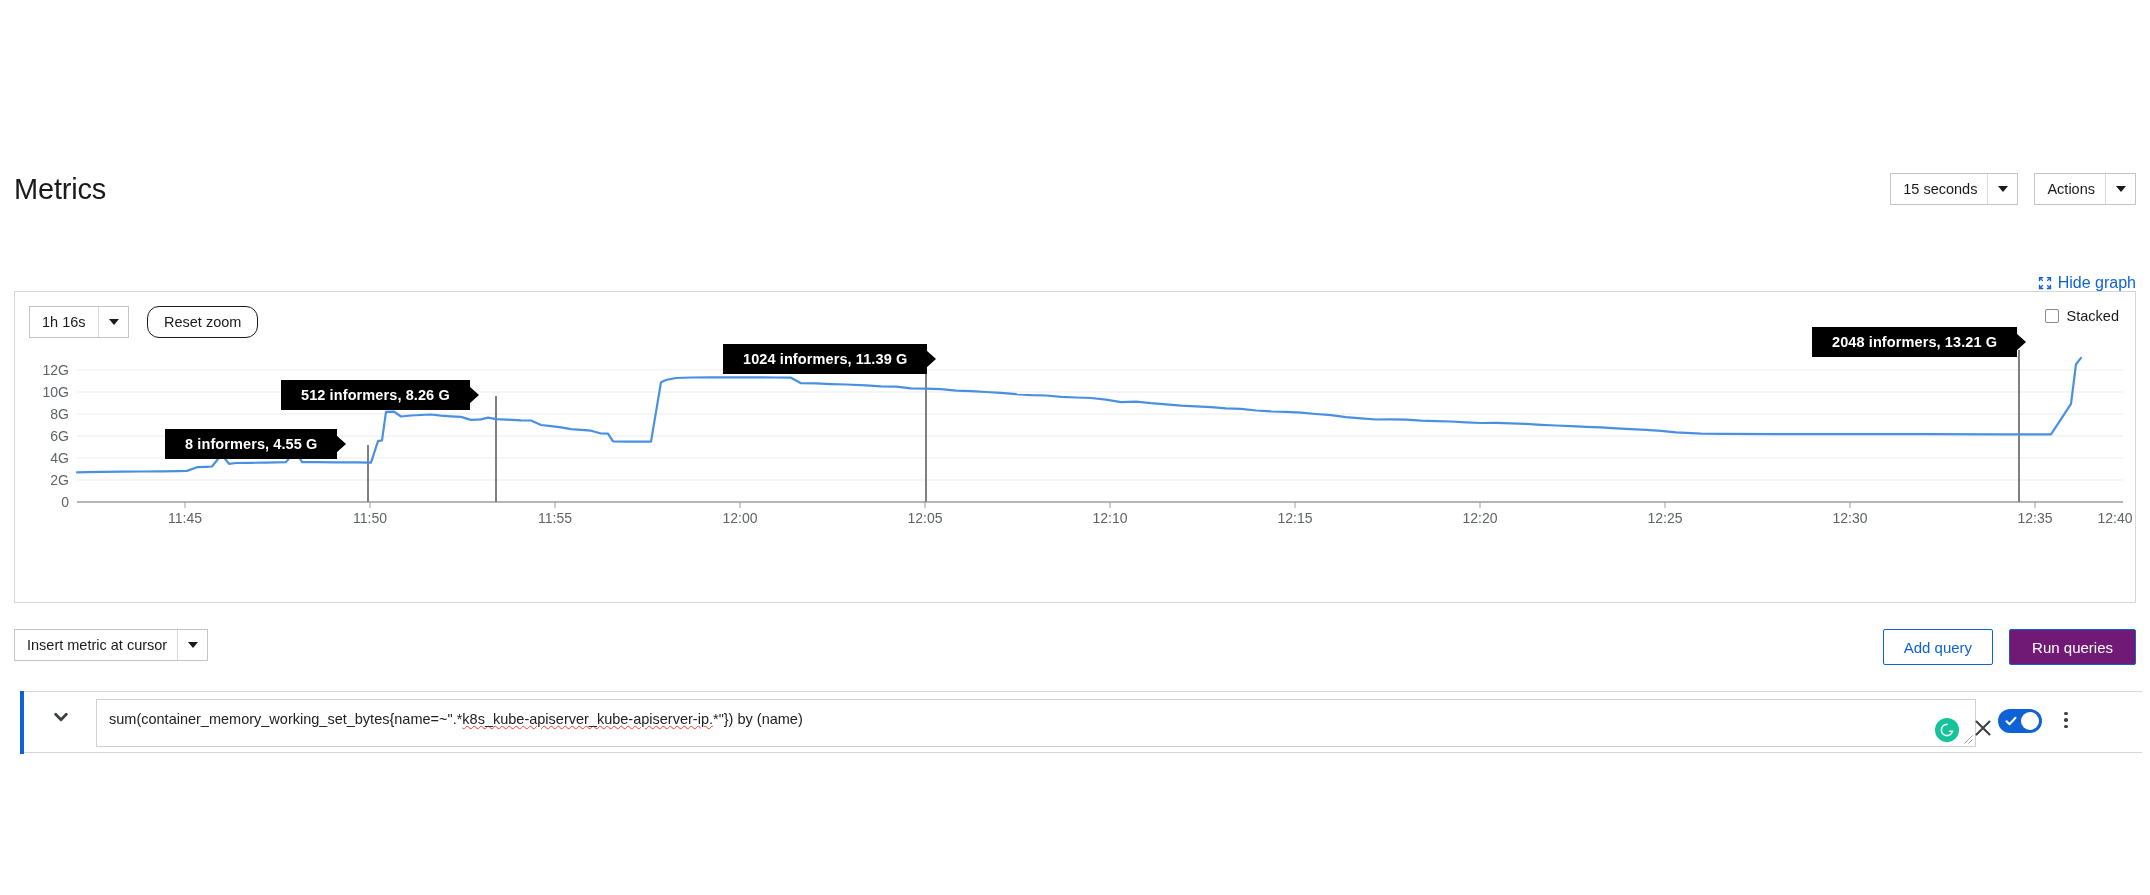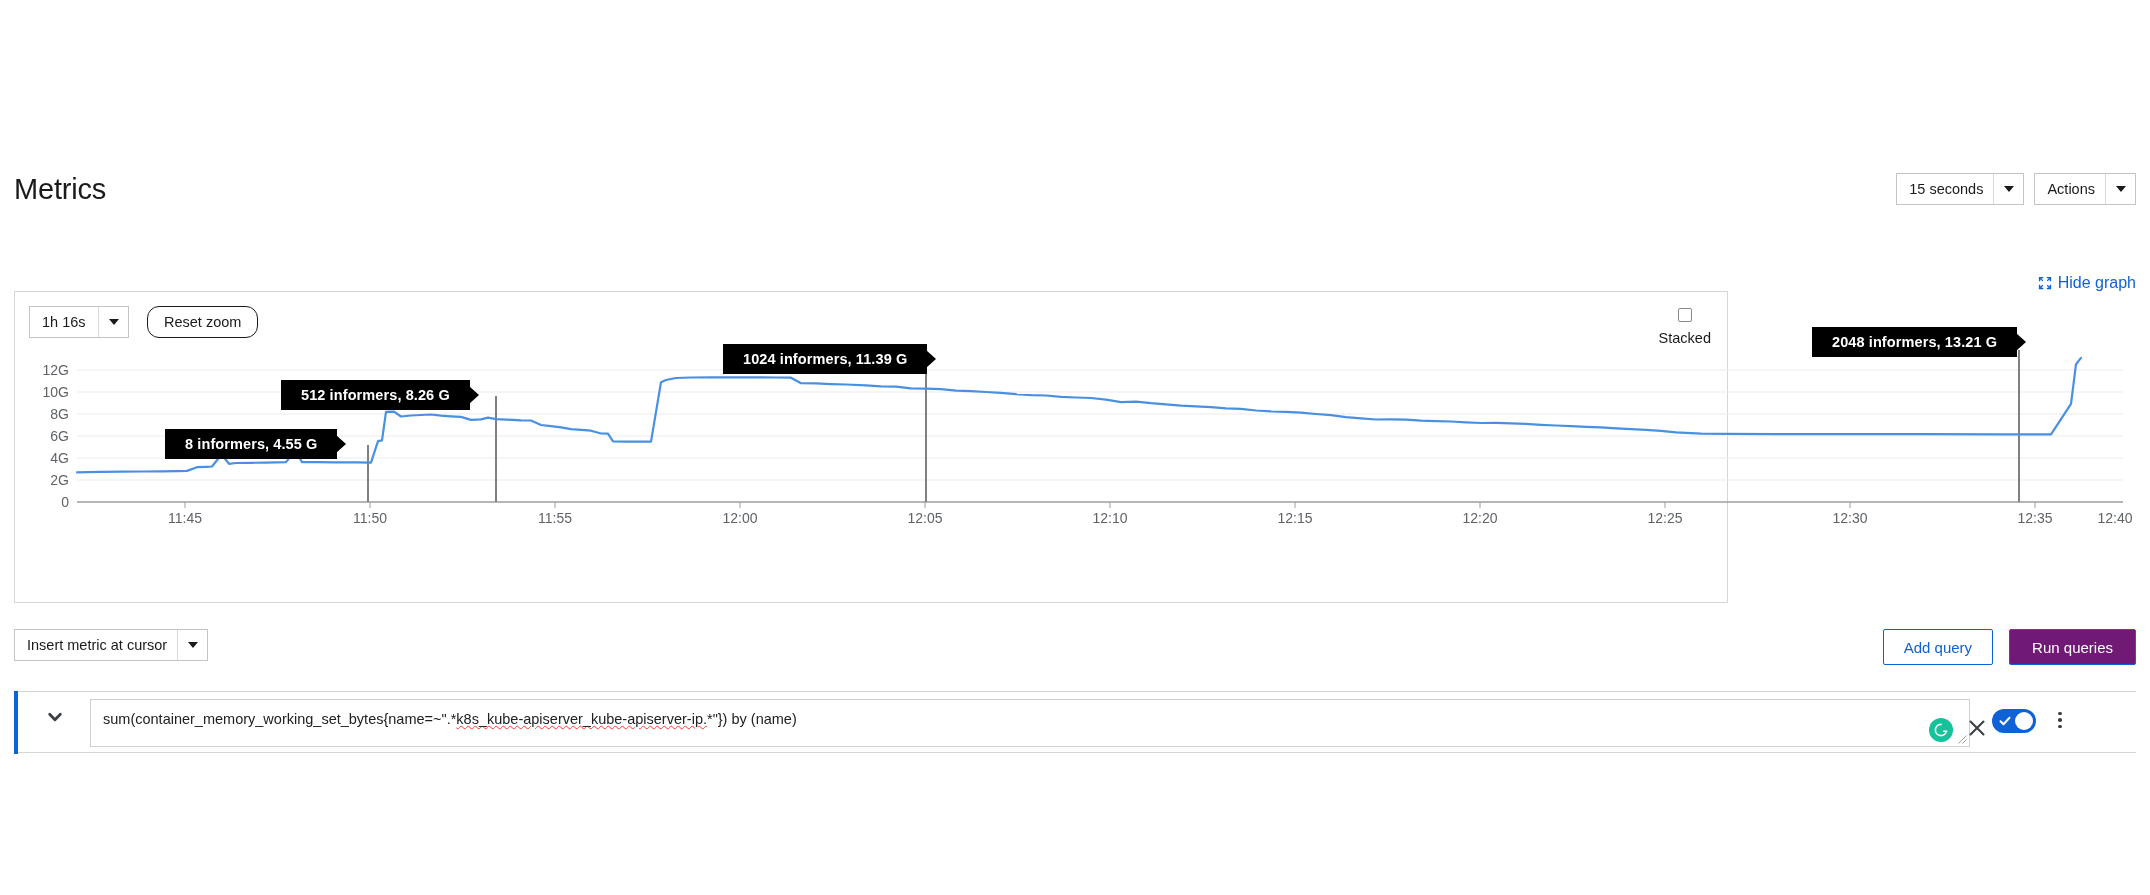--- a/index.html
+++ b/index.html
@@ -18,21 +18,21 @@
     position: absolute; left: 0; top: 140px;
     width: 2150px; height: 60px;
     display: flex; align-items: center;
     padding: 0 14px 0 14px;
   }
   .page-title {
     font-size: 29px; font-weight: 400; letter-spacing: -0.2px;
     color: #1a1a1a; line-height: 1;
   }
   .header-right {
-    margin-left: auto; display: flex; align-items: flex-end; gap: 10px; padding-left: 48px;
+    margin-left: auto; display: flex; align-items: flex-end; gap: 16px; padding-left: 48px;
   }
 
   
   .select {
     height: 32px;
     border: 1px solid #c4c4c4;
     background: #fff;
     display: inline-flex; align-items: center;
     font-size: 14.5px; color: #1a1a1a;
     cursor: pointer;
@@ -55,39 +55,39 @@
   .hide-graph {
     position: absolute; right: 14px; top: 255px;
     display: flex; align-items: center; gap: 6px;
     color: #0f62d6; font-size: 16px; cursor: pointer;
   }
   .expand-icon { width: 14px; height: 14px; display: block; }
 
   
   .graph-panel {
     position: absolute; left: 14px; top: 272px;
-    width: 1714px; height: 312px;
+    width: 2122px; height: 312px;
     border: 1px solid #d6d6d6;
     background: #fff;
   }
   .graph-toolbar {
     position: absolute; left: 14px; top: 14px;
     display: flex; align-items: center; gap: 18px;
   }
   .btn {
     height: 32px; padding: 0 16px;
     border: 1px solid #1a1a1a; background: #fff;
     font-size: 14.5px; color: #1a1a1a;
     border-radius: 12px; cursor: pointer;
     font-family: "Liberation Sans", sans-serif;
   }
   .stacked-wrap {
     position: absolute; right: 16px; top: 16px;
     display: flex; align-items: center; gap: 8px;
-    font-size: 14.5px; color: #1a1a1a; flex-direction: column;
+    font-size: 14.5px; color: #1a1a1a;
   }
   .checkbox {
     width: 14px; height: 14px;
     border: 1px solid #8a8a8a; border-radius: 2px;
     background: #fff; cursor: pointer;
   }
 
   
   .plot {
     position: absolute; left: 0; top: 58px;
@@ -135,21 +135,21 @@
   }
   .btn-blue {
     height: 36px; padding: 0 22px;
     border: 1px solid #0f62d6; background: #701a75;
     color: #fff; font-size: 15px; border-radius: 2px; cursor: pointer;
     font-family: "Liberation Sans", sans-serif;
   }
 
   
   .query-row {
-    position: absolute; left: 14px; top: 672px;
+    position: absolute; left: 20px; top: 672px;
     width: 2122px; height: 62px;
     border-top: 1px solid #d6d6d6;
     border-bottom: 1px solid #d6d6d6;
     background: #fff;
   }
   .query-accent {
     position: absolute; left: 0; top: -1px;
     width: 4px; height: 63px; background: #0f62d6;
   }
   .chevron-btn {

